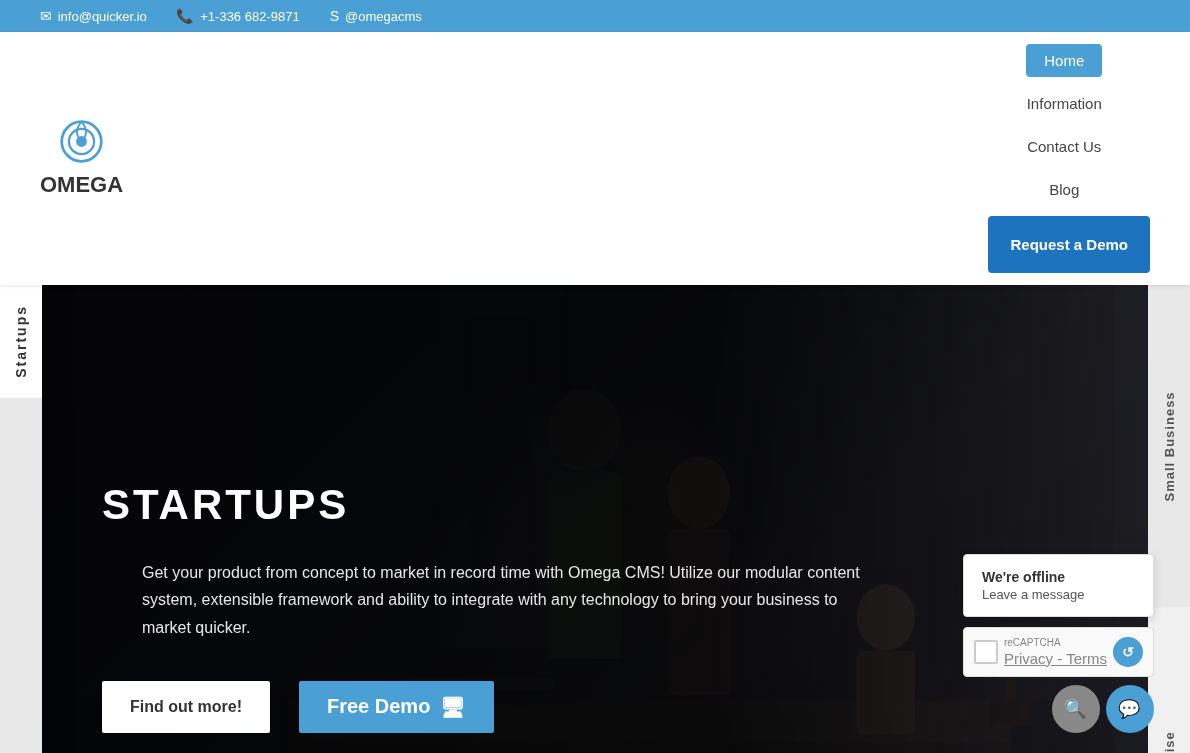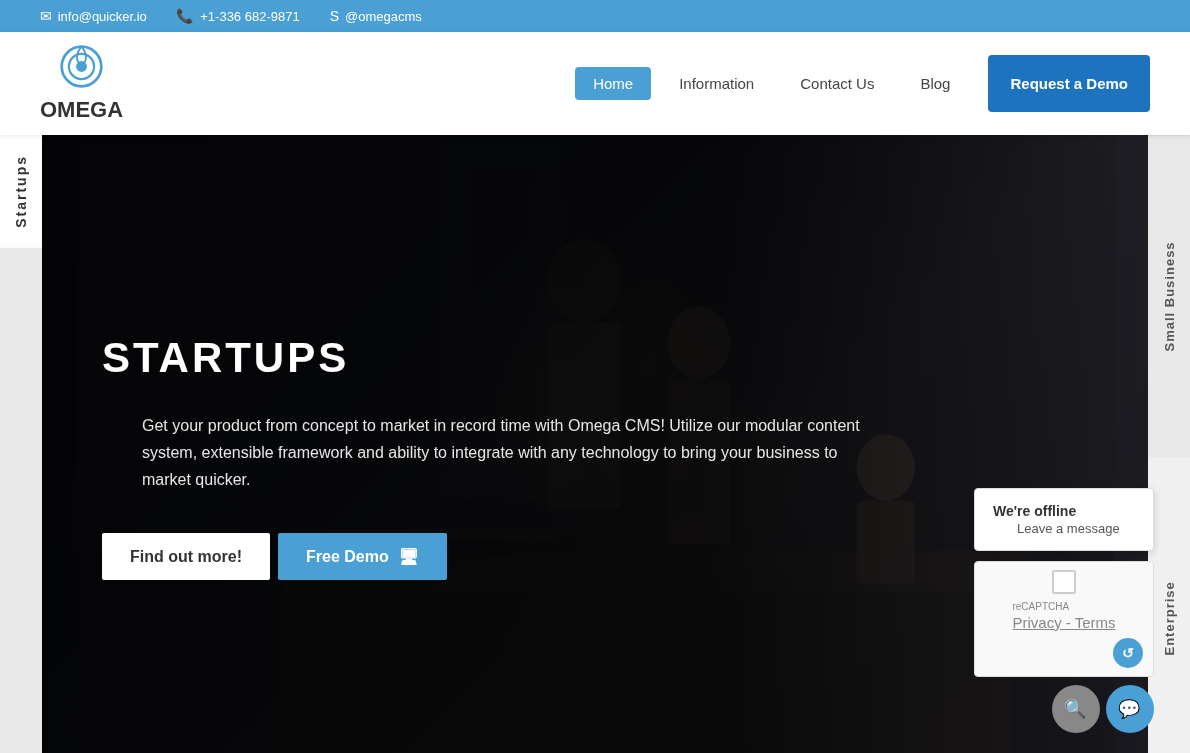--- a/index.html
+++ b/index.html
@@ -48,20 +48,21 @@
       flex-direction: column;
     }
     .logo-icon {
       width: 45px;
       height: 45px;
     }
     .nav-links {
       display: flex;
       align-items: center;
       gap: 10px;
+      flex-direction: column;
     }
     .nav-link {
       padding: 8px 18px;
       text-decoration: none;
       color: #444;
       font-size: 15px;
       border-radius: 4px;
       transition: background 0.2s;
     }
     .nav-link.active {
@@ -174,37 +175,37 @@
     .hero-desc {
       color: rgba(255,255,255,0.9);
       font-size: 16px;
       line-height: 1.7;
       max-width: 720px;
       margin-bottom: 40px;
       margin-left: 40px;
     }
     .hero-buttons {
       display: flex;
-      gap: 8px;
+      gap: 29px;
     }
     .btn-outline {
       background: white;
       color: #333;
       padding: 14px 28px;
       font-size: 16px;
       font-weight: 600;
       border: none;
       cursor: pointer;
       border-radius: 2px;
     }
     .btn-primary {
       background: #4a9fd4;
       color: white;
       padding: 14px 28px;
-      font-size: 16px;
+      font-size: 20px;
       font-weight: 600;
       border: none;
       cursor: pointer;
       border-radius: 2px;
       display: flex;
       align-items: center;
       gap: 10px;
     }
 
     
@@ -225,21 +226,20 @@
     }
     .chat-status {
       font-size: 14px;
       color: #333;
       font-weight: 600;
     }
     .chat-action {
       font-size: 13px;
       color: #555;
       margin-top: 2px;
-      margin-left: 24px;
     }
     .chat-buttons {
       display: flex;
       gap: 6px;
       justify-content: flex-end;
     }
     .chat-icon-btn {
       width: 44px;
       height: 44px;
       border-radius: 50%;
@@ -253,21 +253,20 @@
     .chat-recaptcha {
       background: #f9f9f9;
       border: 1px solid #ddd;
       border-radius: 4px;
       padding: 10px;
       display: flex;
       align-items: center;
       gap: 8px;
       font-size: 11px;
       color: #777;
-      flex-direction: column;
     }
     .recaptcha-check {
       width: 24px;
       height: 24px;
       border: 2px solid #ccc;
       border-radius: 2px;
       background: white;
     }
     .recaptcha-logo {
       width: 32px;

